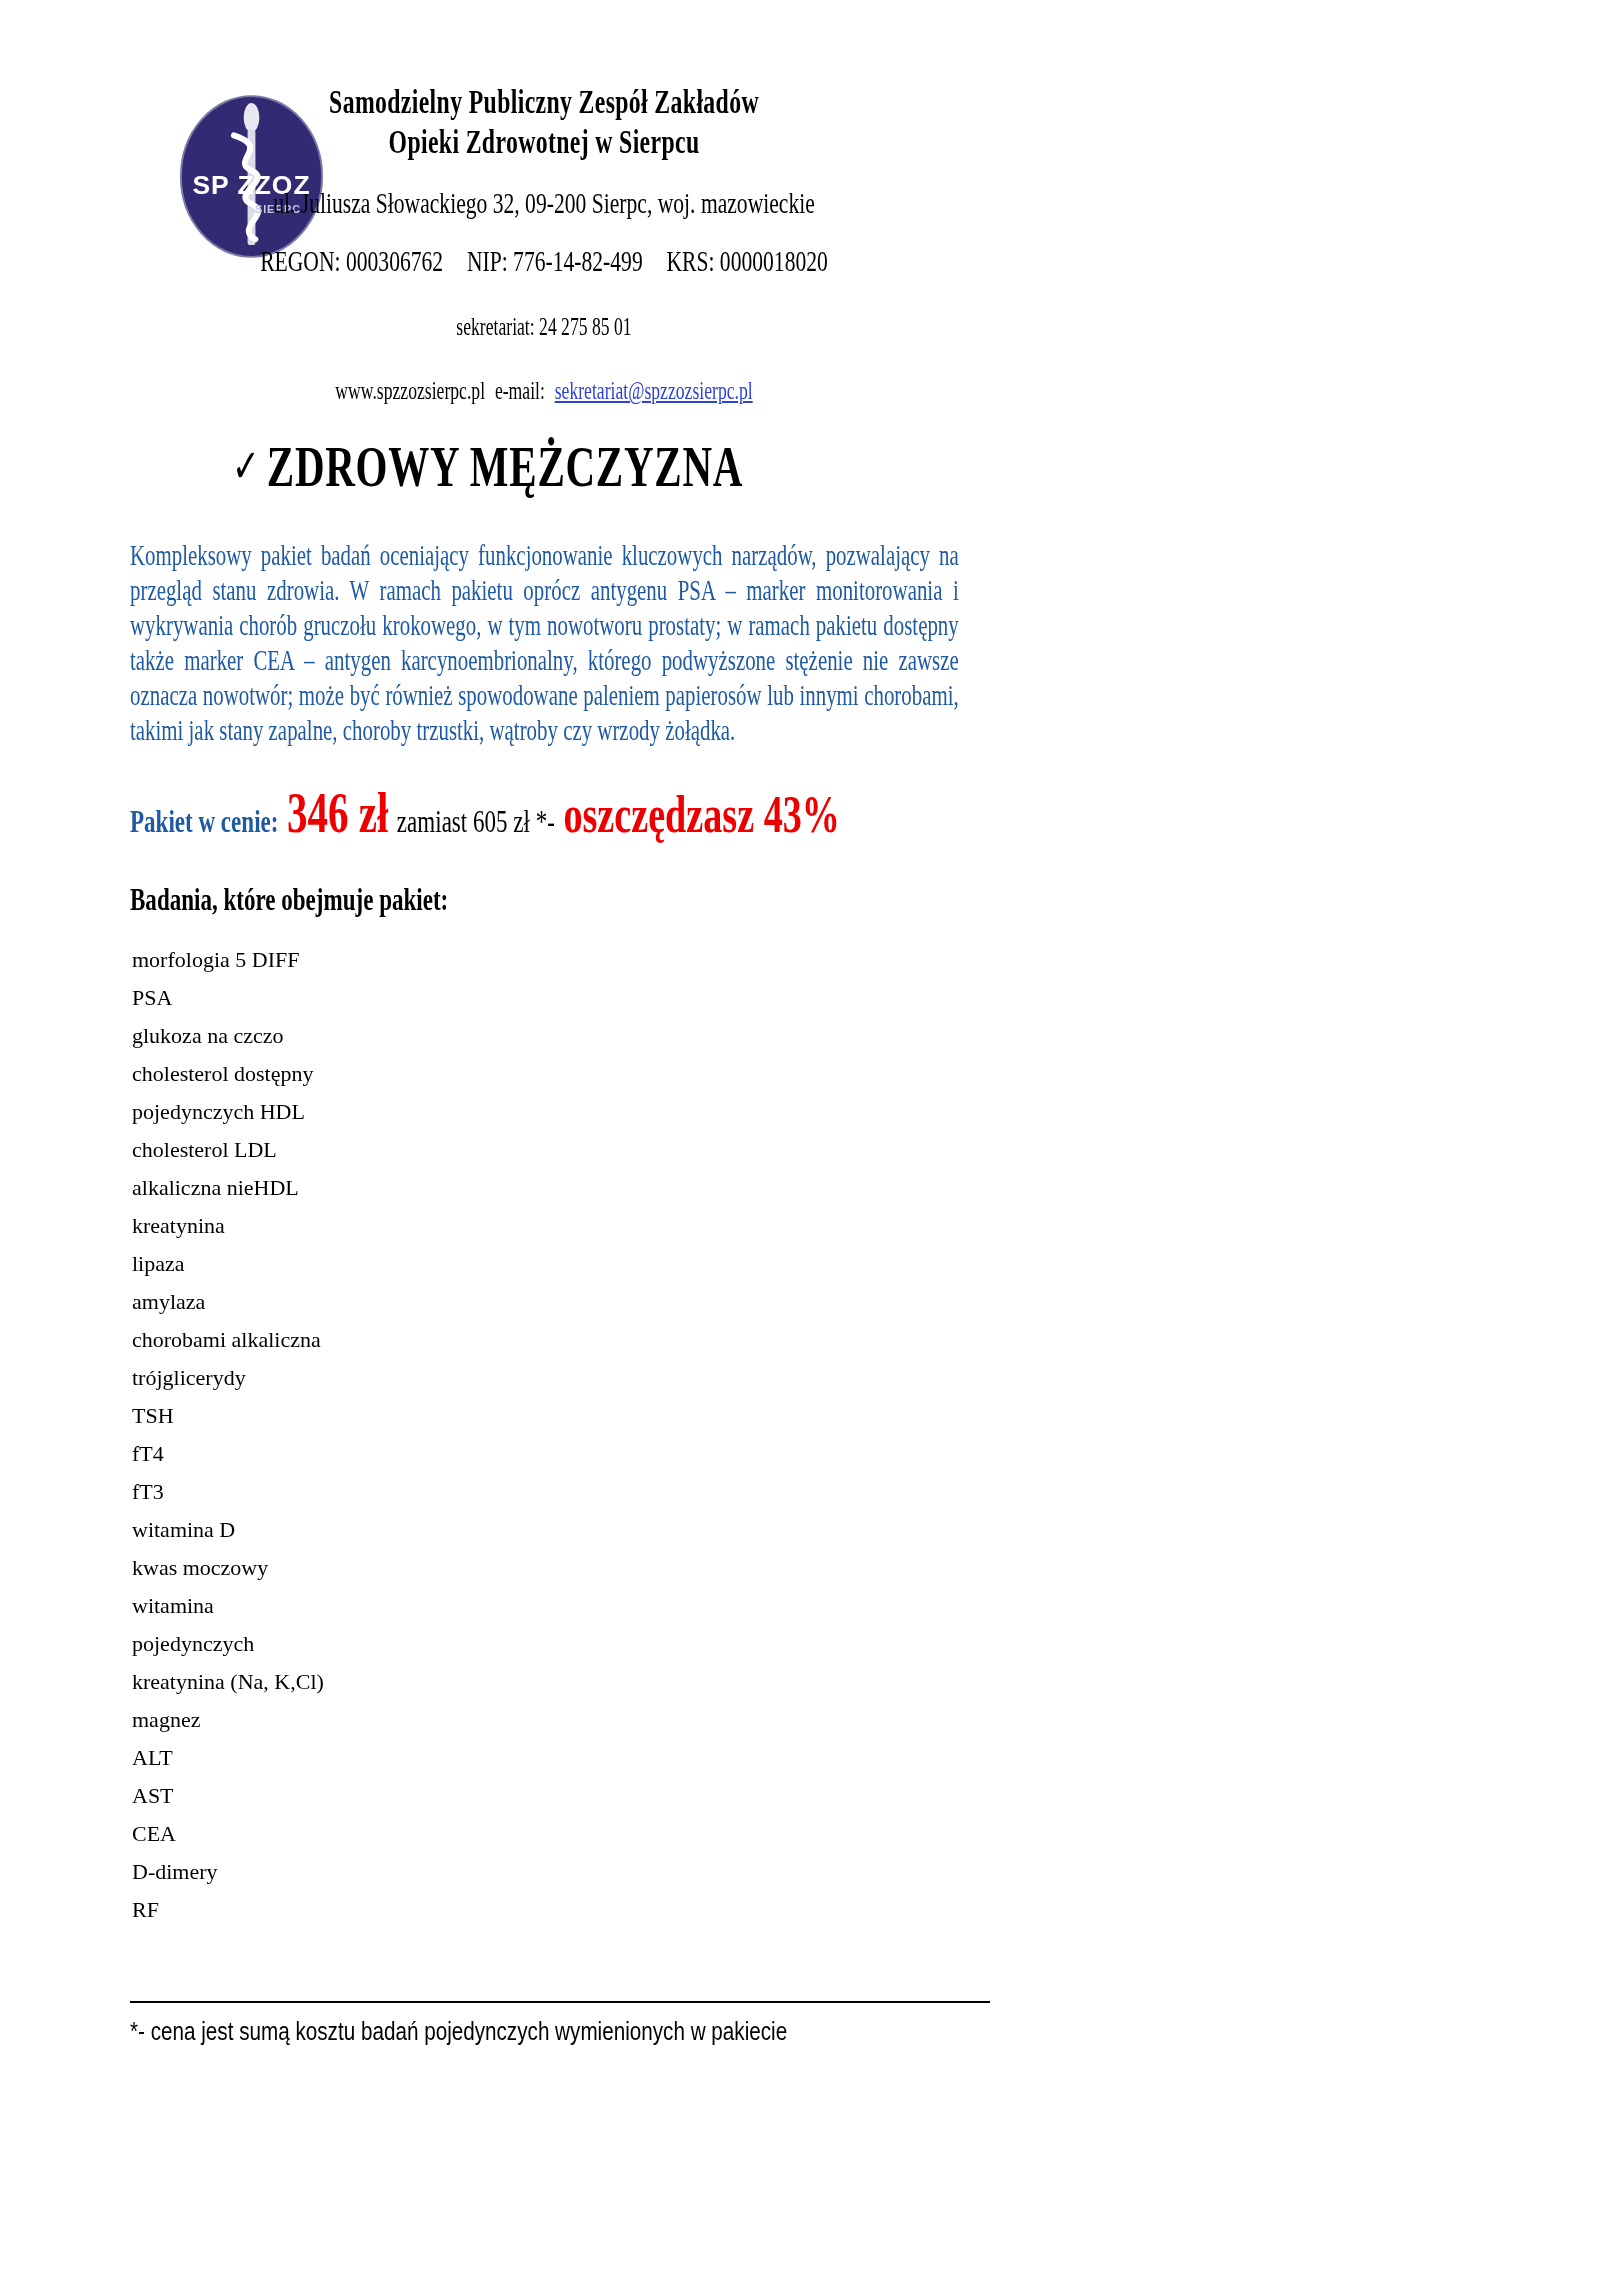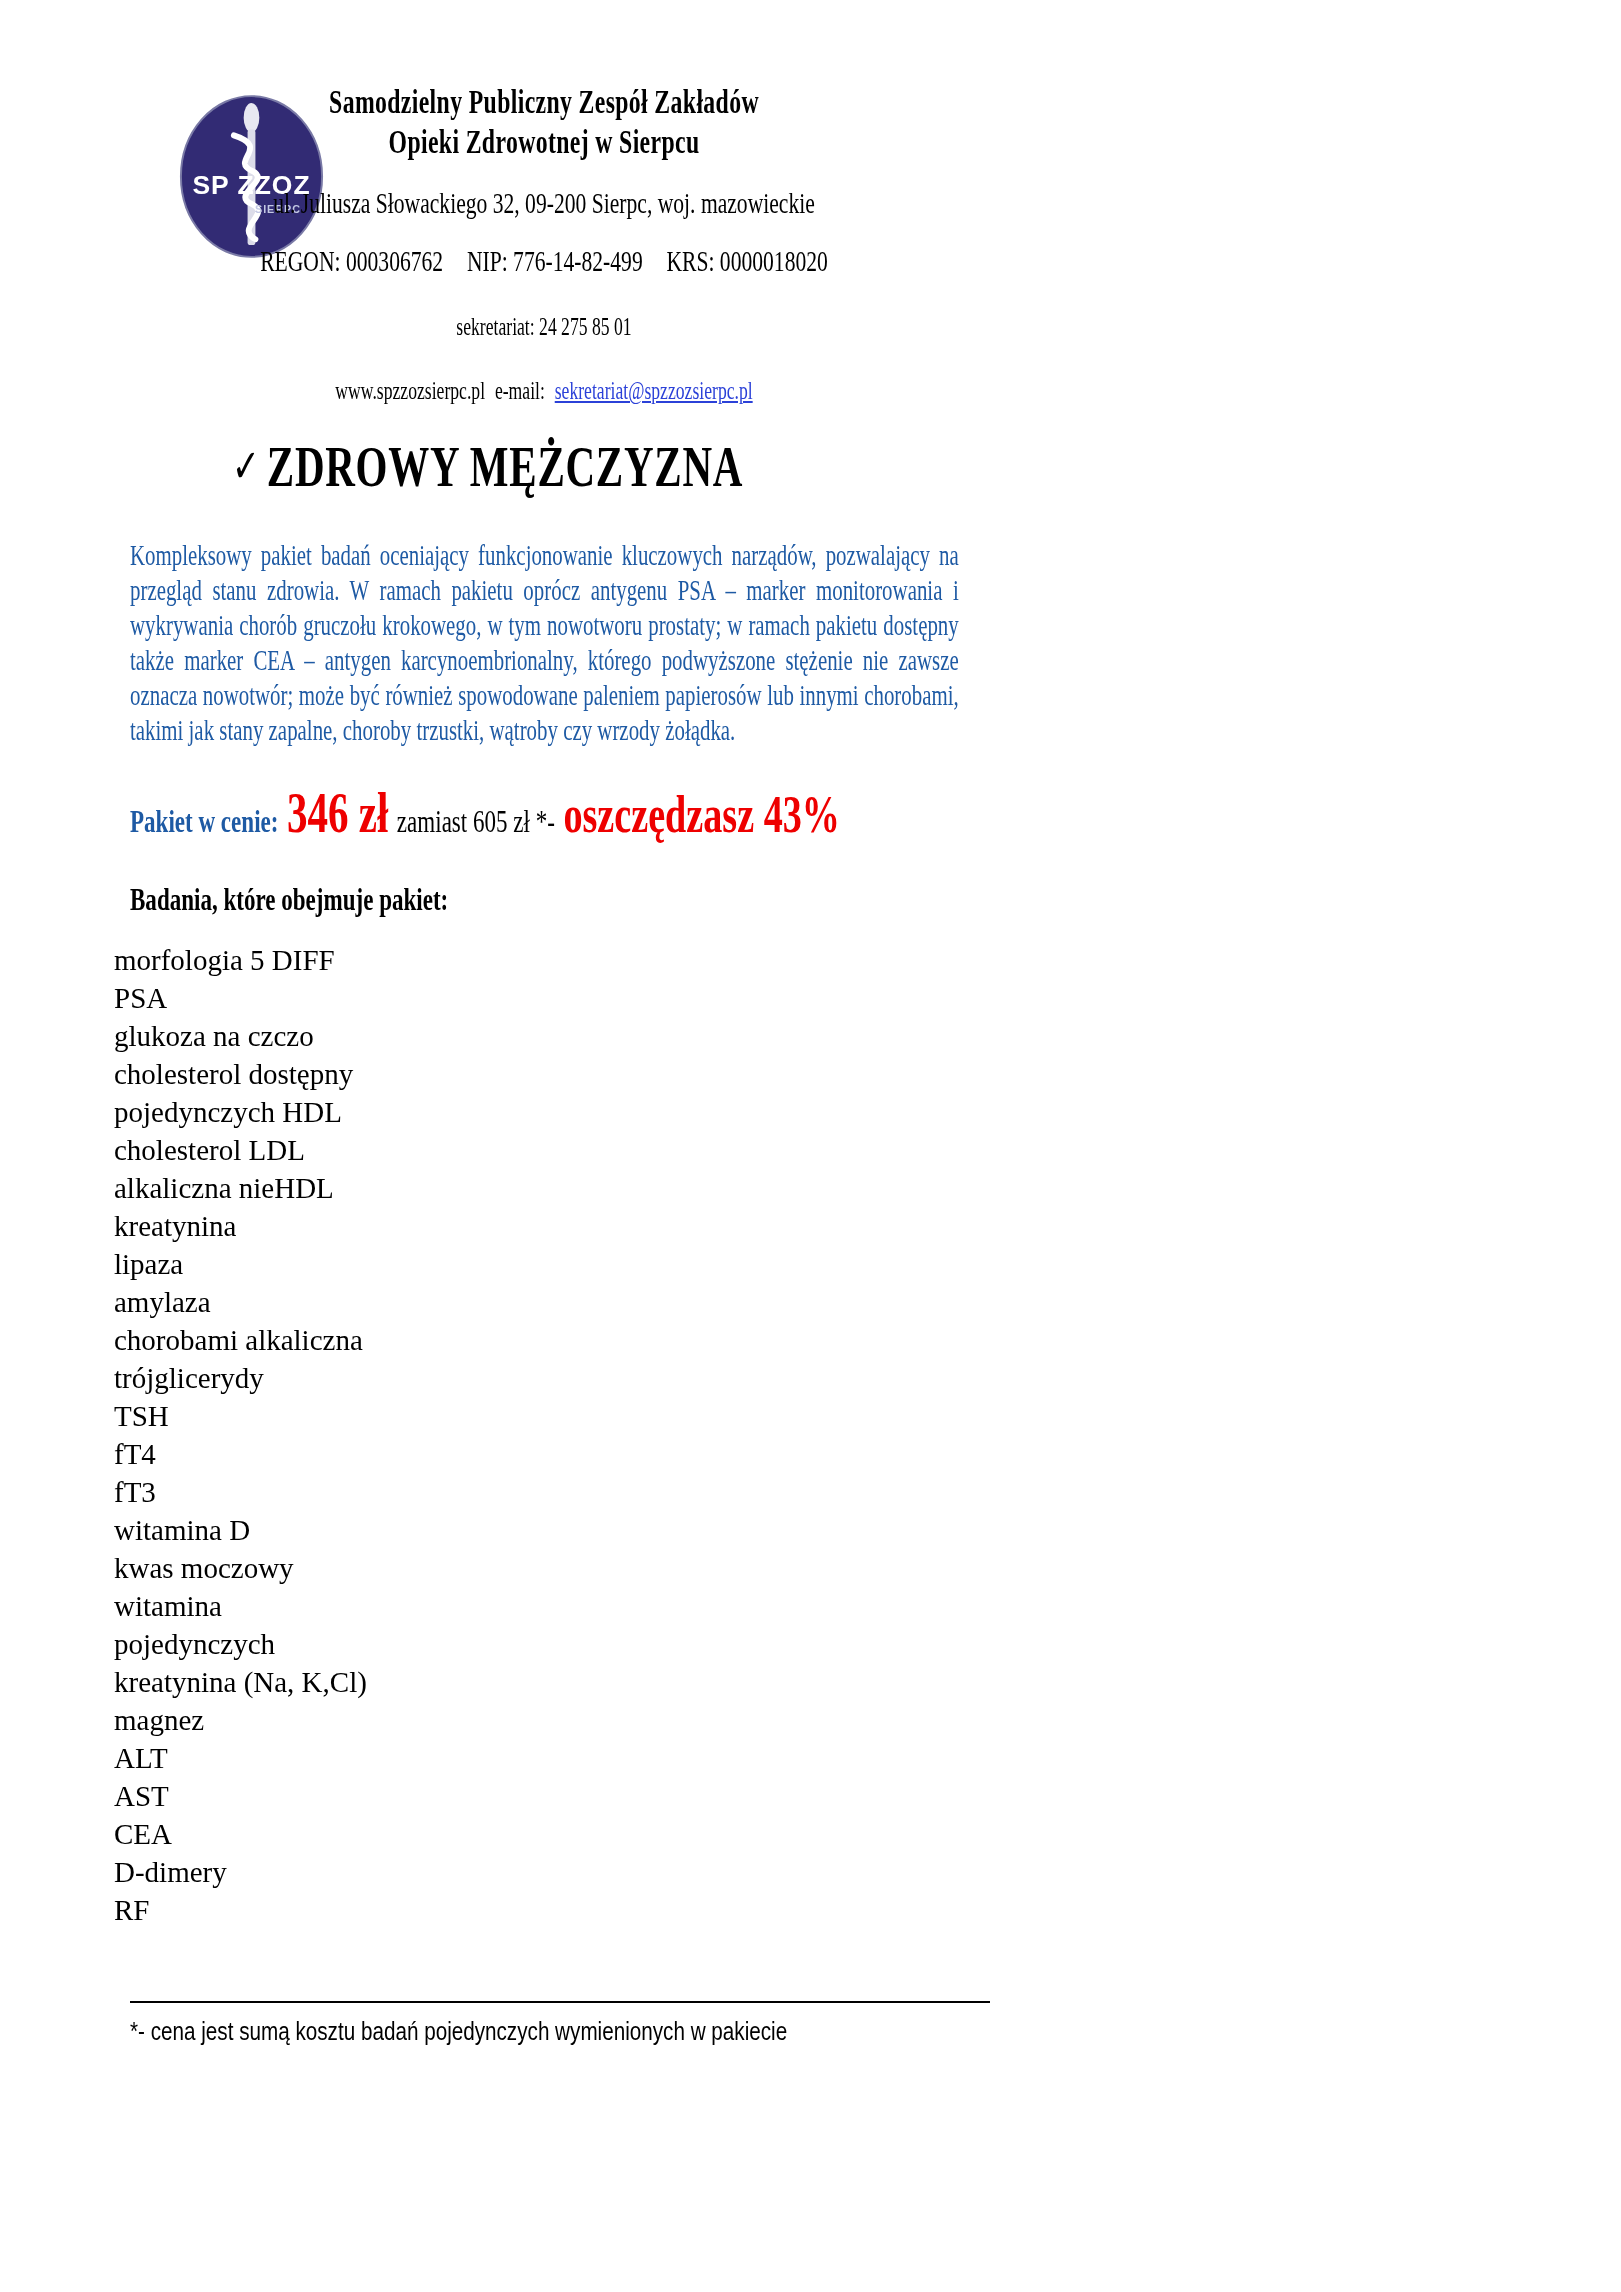--- a/index.html
+++ b/index.html
@@ -55,21 +55,21 @@
   .price-amount{font-size:57px;font-weight:bold;color:var(--price-red);}
   .price-regular{font-size:32px;color:#000;}
   .price-savings{font-size:53px;font-weight:bold;color:var(--price-red);}
   
   .tests-heading{
     position:absolute;left:130px;top:879px;
     font-size:32px;font-weight:bold;line-height:41px;
     transform:scaleX(.72);transform-origin:0 0;
     white-space:nowrap;
   }
-  .tests-list{position:absolute;left:114px;top:941px;font-size:29px;}
+  .tests-list{position:absolute;left:132px;top:941px;font-size:22px;}
   .test-item{line-height:38px;white-space:nowrap;}
   
   .rule{position:absolute;left:130px;top:2001px;width:860px;border-top:2px solid #000;}
   .footnote{
     position:absolute;left:130px;top:2015px;
     font-family:"Liberation Sans",sans-serif;
     font-size:26.5px;line-height:33px;
     transform:scaleX(.78);transform-origin:0 0;
     white-space:nowrap;
   }

